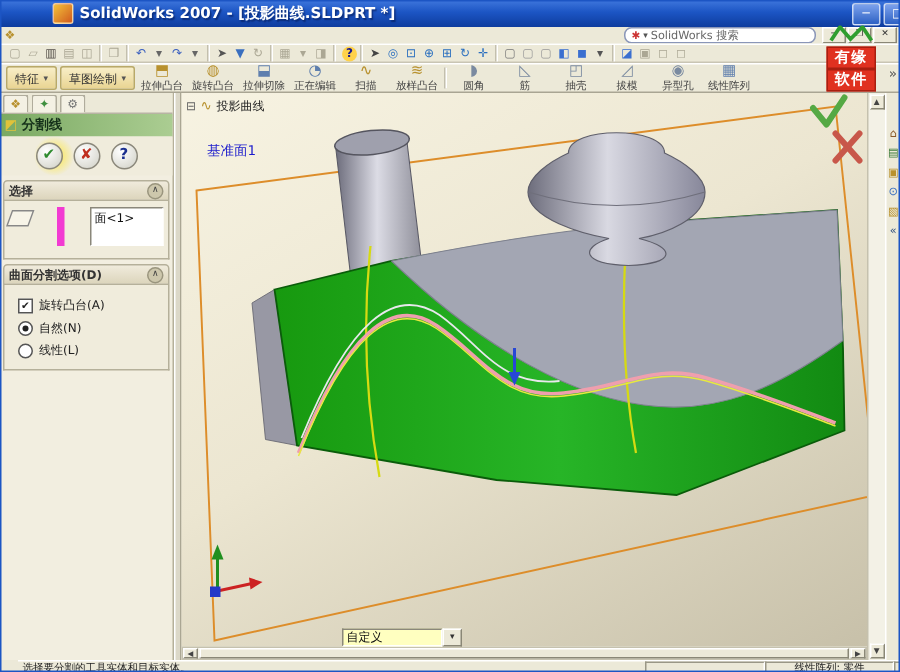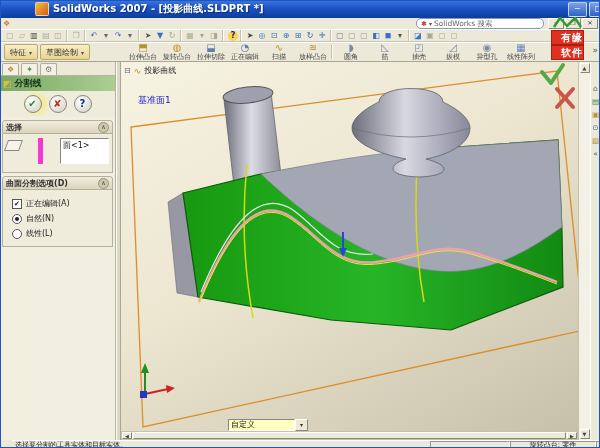--- a/index.html
+++ b/index.html
@@ -36,32 +36,32 @@
   
   .tb1{left:0;top:29px;width:600px;height:13px;background:#ece9d8;display:flex;align-items:center;
     border-top:1px solid #fff;border-bottom:1px solid #c9c5b4;padding-left:4px;box-sizing:border-box;}
   .ti{width:12px;height:11px;font-size:8px;line-height:11px;text-align:center;color:#55504a;flex:none;}
   .ti.disabled{color:#aba794;}
   .ti.help{background:#ffd24a;border-radius:50%;width:10px;height:10px;line-height:10px;font-weight:bold;margin-left:2px;}
   .tb1 .sep{width:1px;height:11px;background:#c3bfad;border-right:1px solid #fff;margin:0 2px;flex:none;}
 
   
   .cm{left:0;top:42px;width:600px;height:20px;background:#ece9d8;display:flex;align-items:stretch;
-    border-top:1px solid #fff;border-bottom:1px solid #a9a593;padding-left:3px;box-sizing:border-box;gap:35px;}
+    border-top:1px solid #fff;border-bottom:1px solid #a9a593;padding-left:3px;box-sizing:border-box;}
   .cm-tab{background:linear-gradient(#f8eec8,#e9d492);border:1px solid #b9a968;border-radius:2px;
     font-size:8px;display:flex;align-items:center;gap:3px;padding:0 5px;margin:1px 1px;color:#333;}
   .cm-tab .caret{font-size:6px;color:#555;}
   .cm-tool{width:34px;display:flex;flex-direction:column;align-items:center;justify-content:center;flex:none;}
   .cm-tool .g{font-size:10px;line-height:10px;}
   .cm-tool .l{font-size:7px;line-height:8px;color:#444;white-space:nowrap;}
   .cm .sep{width:1px;background:#c3bfad;border-right:1px solid #fff;margin:2px 1px;flex:none;}
   .cm-overflow{position:absolute;right:2px;top:45px;font-size:9px;color:#555;}
 
   
-  .watermark{left:551px;top:17px;width:33px;z-index:60;text-align:right;}
+  .watermark{left:551px;top:17px;width:33px;z-index:60;text-align:center;}
   .wm-row{background:#e03120;border:1px solid #a81f10;color:#fff;font-weight:bold;font-size:10px;
     line-height:13px;letter-spacing:1px;}
 
   
   .pm{left:0;top:62px;width:116px;height:378px;background:#f2eee0;border-right:1px solid #b5b09a;box-sizing:border-box;}
   .pm-tabs{height:14px;background:#ece9d8;border-bottom:1px solid #b8b4a4;display:flex;gap:2px;padding:1px 2px;box-sizing:border-box;}
   .pm-tab{width:15px;height:11px;font-size:8px;line-height:11px;text-align:center;background:#f4f1e4;
     border:1px solid #b0ac9c;border-bottom:none;border-radius:2px 2px 0 0;}
   .pm-header{height:15px;background:linear-gradient(90deg,#7aa962,#abcd92);display:flex;align-items:center;gap:3px;
     padding:0 3px;font-size:9px;font-weight:bold;color:#15311a;}
@@ -302,21 +302,21 @@
     </div>
   </div>
 
   <div class="group-hdr">
     <span>曲面分割选项(D)</span>
     <span class="chev">∧</span>
   </div>
   <div class="group-body">
     <div class="opt">
       <span class="cb">✔</span>
-      <span>正在编辑(A)</span>
+      <span>旋转凸台(A)</span>
     </div>
     <div class="opt">
       <span class="rb sel"></span>
       <span>自然(N)</span>
     </div>
     <div class="opt">
       <span class="rb"></span>
       <span>线性(L)</span>
     </div>
   </div>
@@ -426,17 +426,17 @@
       <div class="tp" style="color: rgb(184, 145, 46);">▣</div>
       <div class="tp" style="color: rgb(58, 111, 191);">⊙</div>
       <div class="tp" style="color: rgb(184, 145, 46);">▧</div>
       <div class="tp" style="color: rgb(51, 82, 127);">«</div>
     </div>
 </div>
 
 <div class="abs statusbar">
   <span class="sb-msg">选择要分割的工具实体和目标实体。</span>
   <span class="sb-cell sb-sp"></span>
-  <span class="sb-cell sb-ed">旋转凸台: 零件</span>
+  <span class="sb-cell sb-ed">线性阵列: 零件</span>
   <span class="sb-cell sb-ic">✳</span>
 </div>
 
 <div class="abs frame"></div>
 
 </body></html>

